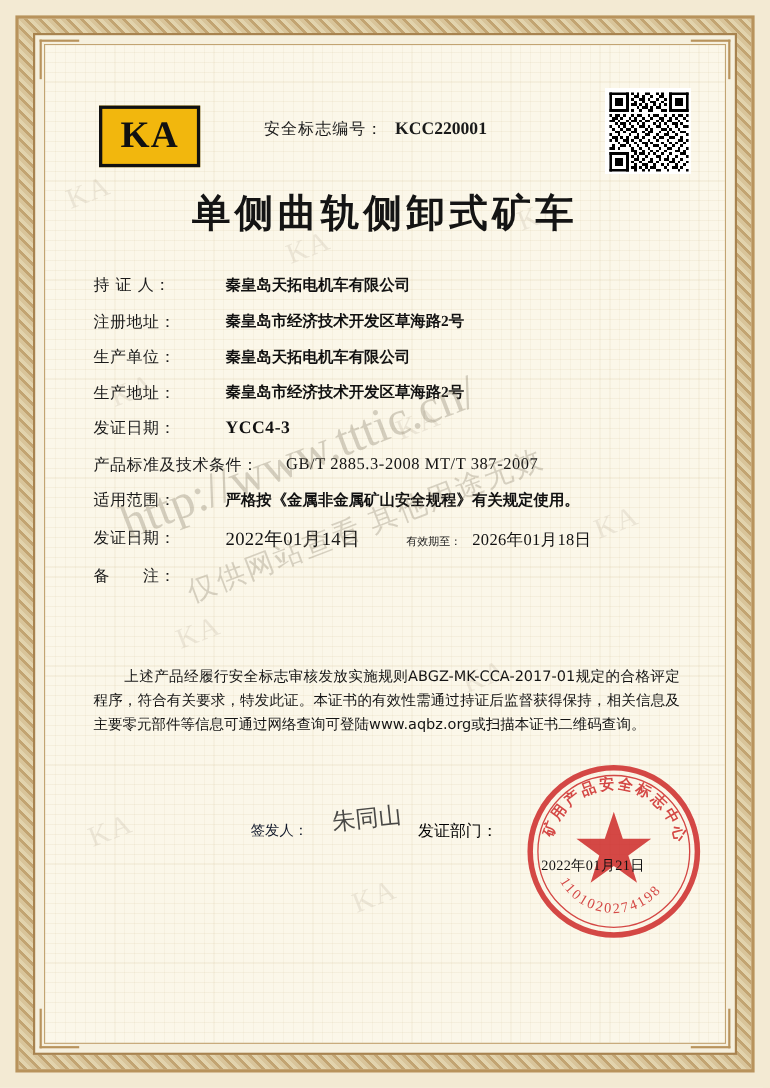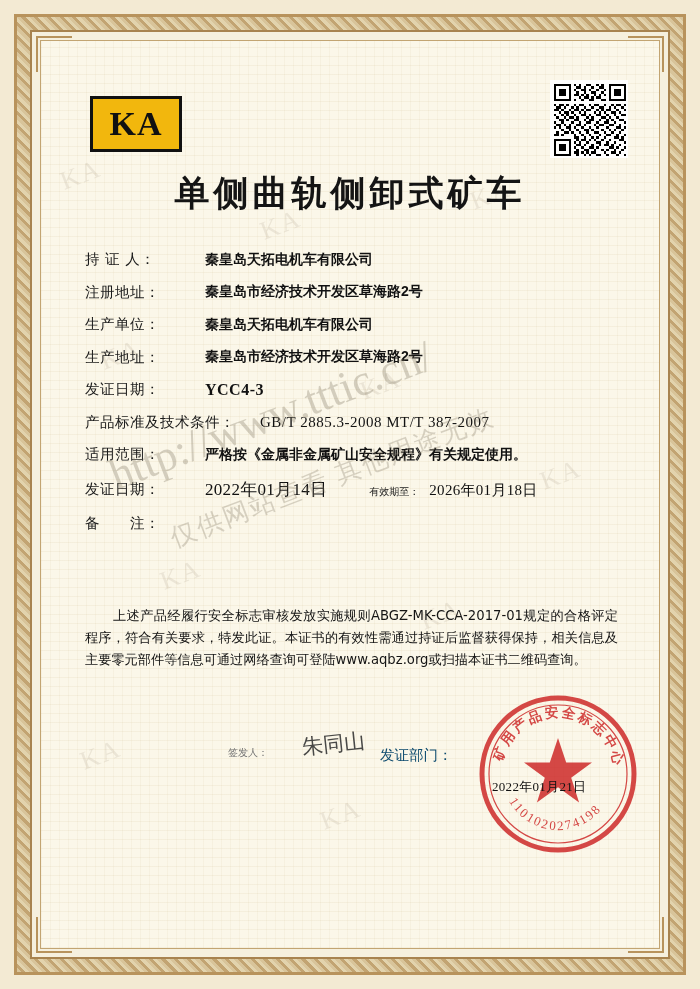--- a/index.html
+++ b/index.html
@@ -146,21 +146,21 @@
   }
   .field-label {
     width: 120px;
     flex: none;
     font-family: "DejaVu Sans", sans-serif;
     font-size: 14.5px;
     color: #1a1a1a;
     letter-spacing: 0.5px;
   }
   .field-value {
-    font-family: Liberation Sans, sans-serif;
+    font-family: Liberation Serif, serif;
     font-weight: bold;
     font-size: 14px;
     color: #111;
   }
   .field-value.mono {
     font-family: "Liberation Serif", serif;
     font-weight: normal;
     font-size: 15px;
     letter-spacing: 0.5px;
   }
@@ -211,38 +211,38 @@
   }
   .cmac-badge {
     position: absolute;
     left: 72px; top: 10px;
     width: 60px; height: 62px;
   }
   .signer-label {
     position: absolute;
     left: 188px; top: 34px;
     font-family: Liberation Sans, sans-serif;
-    font-size: 10px;
-    color: #737373;
+    font-size: 13px;
+    color: #0f172a;
   }
   .signature {
     position: absolute;
     left: 262px; top: 18px;
     font-family: "Liberation Serif", serif;
     font-size: 21px;
     color: #2b2b2b;
     transform: rotate(-6deg);
     opacity: 0.85;
   }
   .issuer-label {
     position: absolute;
     left: 340px; top: 34px;
     font-family: "DejaVu Sans", sans-serif;
     font-size: 14.5px;
-    color: #0c4a6e;
+    color: #000000;
   }
   .seal {
     position: absolute;
     left: 420px; top: -36px;
     width: 196px; height: 196px;
   }
   .seal-date {
     position: absolute;
     left: 452px; top: 66px;
     font-family: "Liberation Serif", serif;
@@ -305,20 +305,24 @@
       <div style="position:absolute; left:500px; top:420px;" class="watermark wm-tile">KA</div>
       <div style="position:absolute; left:120px; top:520px;" class="watermark wm-tile">KA</div>
       <div style="position:absolute; left:380px; top:560px;" class="watermark wm-tile">KA</div>
       <div style="position:absolute; left:40px;  top:700px;" class="watermark wm-tile">KA</div>
       <div style="position:absolute; left:280px; top:760px;" class="watermark wm-tile">KA</div>
     </div>
 
     <div class="header">
       <div class="ka-logo">KA</div>
 
+      <div class="cert-no-row">
+        <span class="cert-no-label">安全标志编号：</span>
+        <span class="cert-no-value">KCC220001</span>
+      </div>
 
       <div class="qr">
         <svg width="72" height="72" viewBox="0 0 29 29" shape-rendering="crispEdges">
           <rect width="29" height="29" fill="#fff"></rect>
           <g fill="#000">
             <rect x="0" y="0" width="7" height="1"></rect>
               <rect x="0" y="6" width="7" height="1"></rect>
             <rect x="0" y="0" width="1" height="7"></rect>
               <rect x="6" y="0" width="1" height="7"></rect>
             <rect x="2" y="2" width="3" height="3"></rect>

